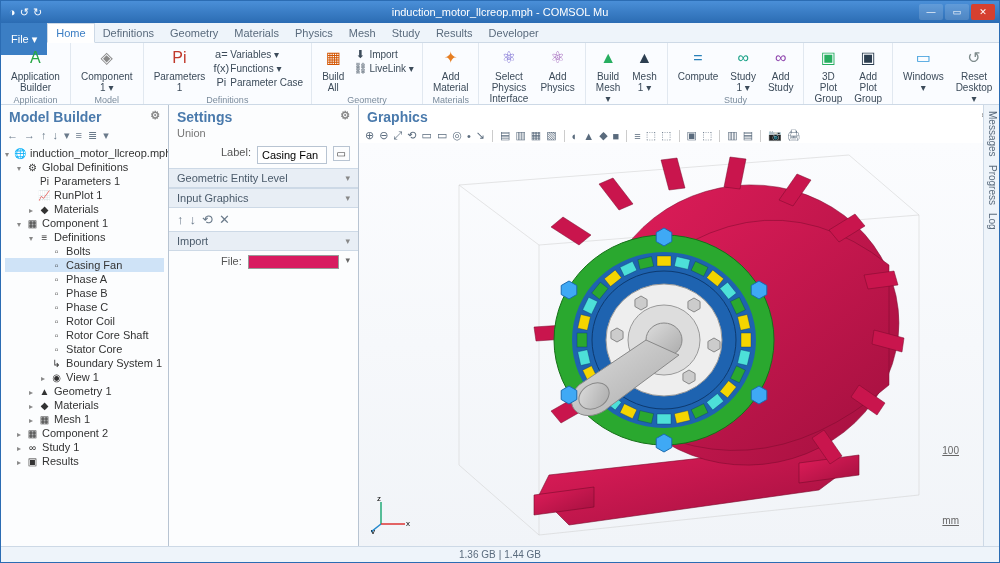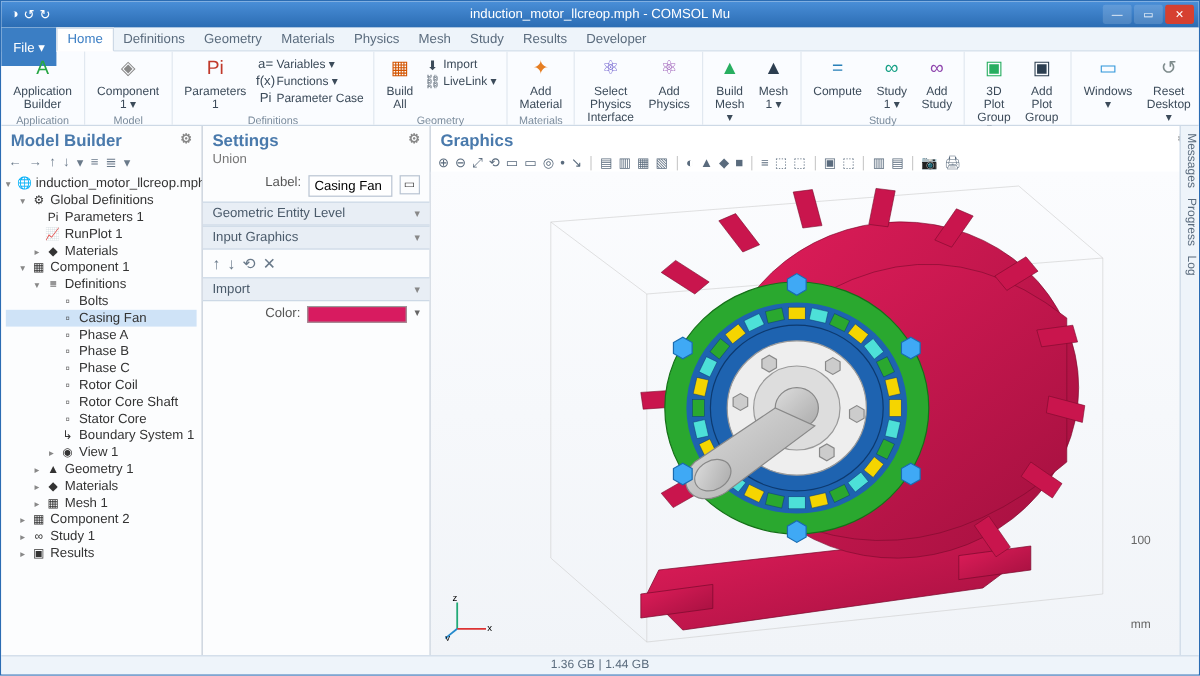--- a/index.html
+++ b/index.html
@@ -48,21 +48,21 @@
 .canvas { position:absolute; top:38px; left:0; right:0; bottom:0; background:linear-gradient(#fbfcfe,#f1f4f8); display:flex; align-items:center; justify-content:center;}
 .rside { position:absolute; right:0; top:0; bottom:0; width:16px; background:#eef4fa; border-left:1px solid #cdd9e6; writing-mode:vertical-rl; font-size:10px; color:#5a6b7d; padding:6px 1px; display:flex; gap:8px;}
 .rside span{cursor:pointer;}
 .statusbar { position:absolute; bottom:0; left:0; right:0; height:16px; background:#eef4fa; border-top:1px solid #cdd9e6; font-size:10px; color:#5a6b7d; display:flex; align-items:center; justify-content:center;margin-top:31px;}
 .subtitle{ padding:0 8px 3px 8px; font-size:11px; color:#777;}
 .entities-box{ margin:0 8px; height:120px; border:1px solid #b8c4d2; background:#fff; padding:3px 5px; font-size:11px;}
 .mini-toolbar{ padding:4px 8px; display:flex; gap:6px; color:#6a7a8a; font-size:13px;}
 .mini-toolbar span{cursor:pointer;}
 .lblrow{ display:flex; align-items:flex-start; gap:6px;padding-left:44px;}
 .lblrow input{flex:1;}
-.axes-label{position:absolute;font-size:10px;color:#666;}
+.axes-label{position:absolute;font-size:10px;color:#666;text-decoration:underline;}
 svg.motor{width:520px;height:400px;}
 </style>
 </head>
 <body>
 
 <div class="titlebar">
   <span style="margin:0 4px;">◑</span>
   <span>↺</span>
   <span style="margin-left:4px;">↻</span>
   <span class="tb-title">induction_motor_llcreop.mph - COMSOL Mu</span>
@@ -279,21 +279,21 @@
         <span>↓</span>
         <span>⟲</span>
         <span>✕</span>
       </div>
     <div class="sect">
         <span>Import</span>
         <span class="chev">▾</span>
       </div>
     <div class="sfield">
       <div class="lblrow">
-        <label>Color:</label>
+        <label>File:</label>
         <div class="colorbar" style="flex: 1 1 0%; background: rgb(216, 27, 96);"></div>
         <span style="font-size:9px;color:#666;">▾</span>
       </div>
     </div>
   </div>
 
   <div class="graphics">
     <div class="panel-title"><span>Graphics</span><span class="cog">⚙</span></div>
     <div class="gtoolbar" id="gtb">
         <span>⊕</span>

